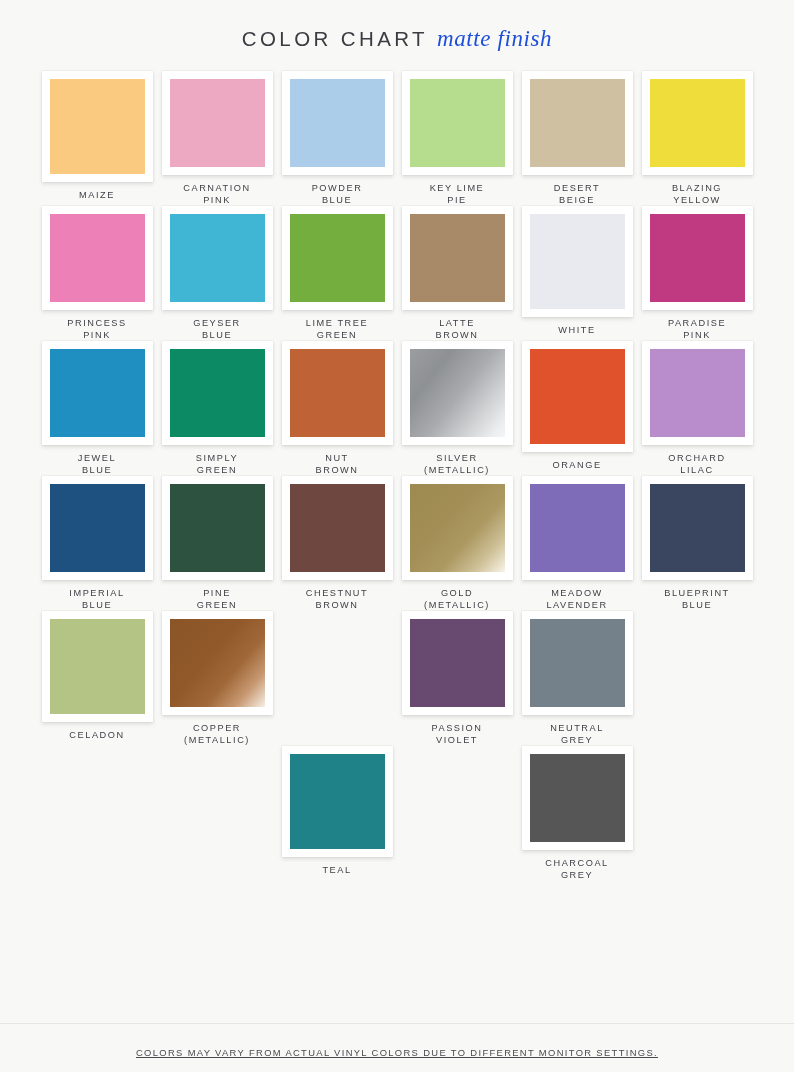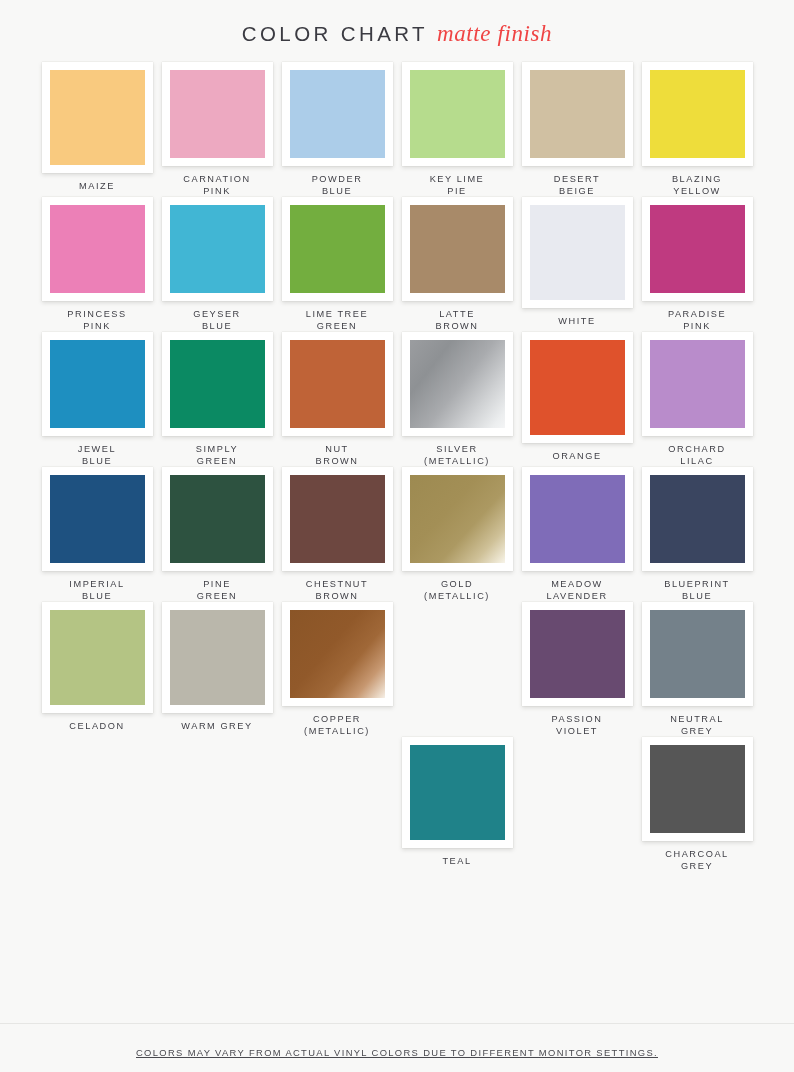--- a/index.html
+++ b/index.html
@@ -11,40 +11,40 @@
     height: 1072px;
     background: #f8f8f7;
     font-family: "Liberation Sans", sans-serif;
     color: #3c3c42;
     overflow: hidden;
     position: relative;
   }
 
   
   .title-bar {
-    height: 62px;
+    height: 71px;
     display: flex;
     align-items: center;
     justify-content: center;
     padding-top: 6px;
     box-sizing: border-box;
   }
   .title-main {
     font-size: 20.5px;
     letter-spacing: 3.4px;
     font-weight: 400;
     color: #3b3b42;
     text-transform: uppercase;
   }
   .title-italic {
     font-family: "Liberation Serif", serif;
     font-style: italic;
     font-size: 23px;
     letter-spacing: 0.6px;
-    color: #ef4444;
+    color: #1d4ed8;
     margin-left: 9px;
   }
 
   
   .grid {
     width: 720px;
     margin: 0 auto;
     display: grid;
     grid-template-columns: repeat(6, 120px);
     column-gap: 0px;
@@ -285,26 +285,20 @@
 BLUE</div>
     </div>
     <div class="cell">
       <div class="card">
         <div class="chip" style="background: rgb(180, 196, 132);"></div>
       </div>
       <div class="label">CELADON</div>
     </div>
     <div class="cell">
       <div class="card">
-        <div class="chip" style="background: rgb(186, 183, 171);"></div>
-      </div>
-      <div class="label">WARM GREY</div>
-    </div>
-    <div class="cell">
-      <div class="card">
         <div class="chip" style="background: linear-gradient(130deg, rgb(138, 85, 39) 0%, rgb(145, 89, 42) 42%, rgb(160, 104, 56) 64%, rgb(199, 152, 113) 82%, rgb(236, 220, 203) 96%, rgb(246, 239, 231) 100%);"></div>
       </div>
       <div class="label">COPPER
 (METALLIC)</div>
     </div>
     <div class="cell empty">
       <div class="card">
         <div class="chip" style="background: transparent;"></div>
       </div>
       <div class="label"></div>

